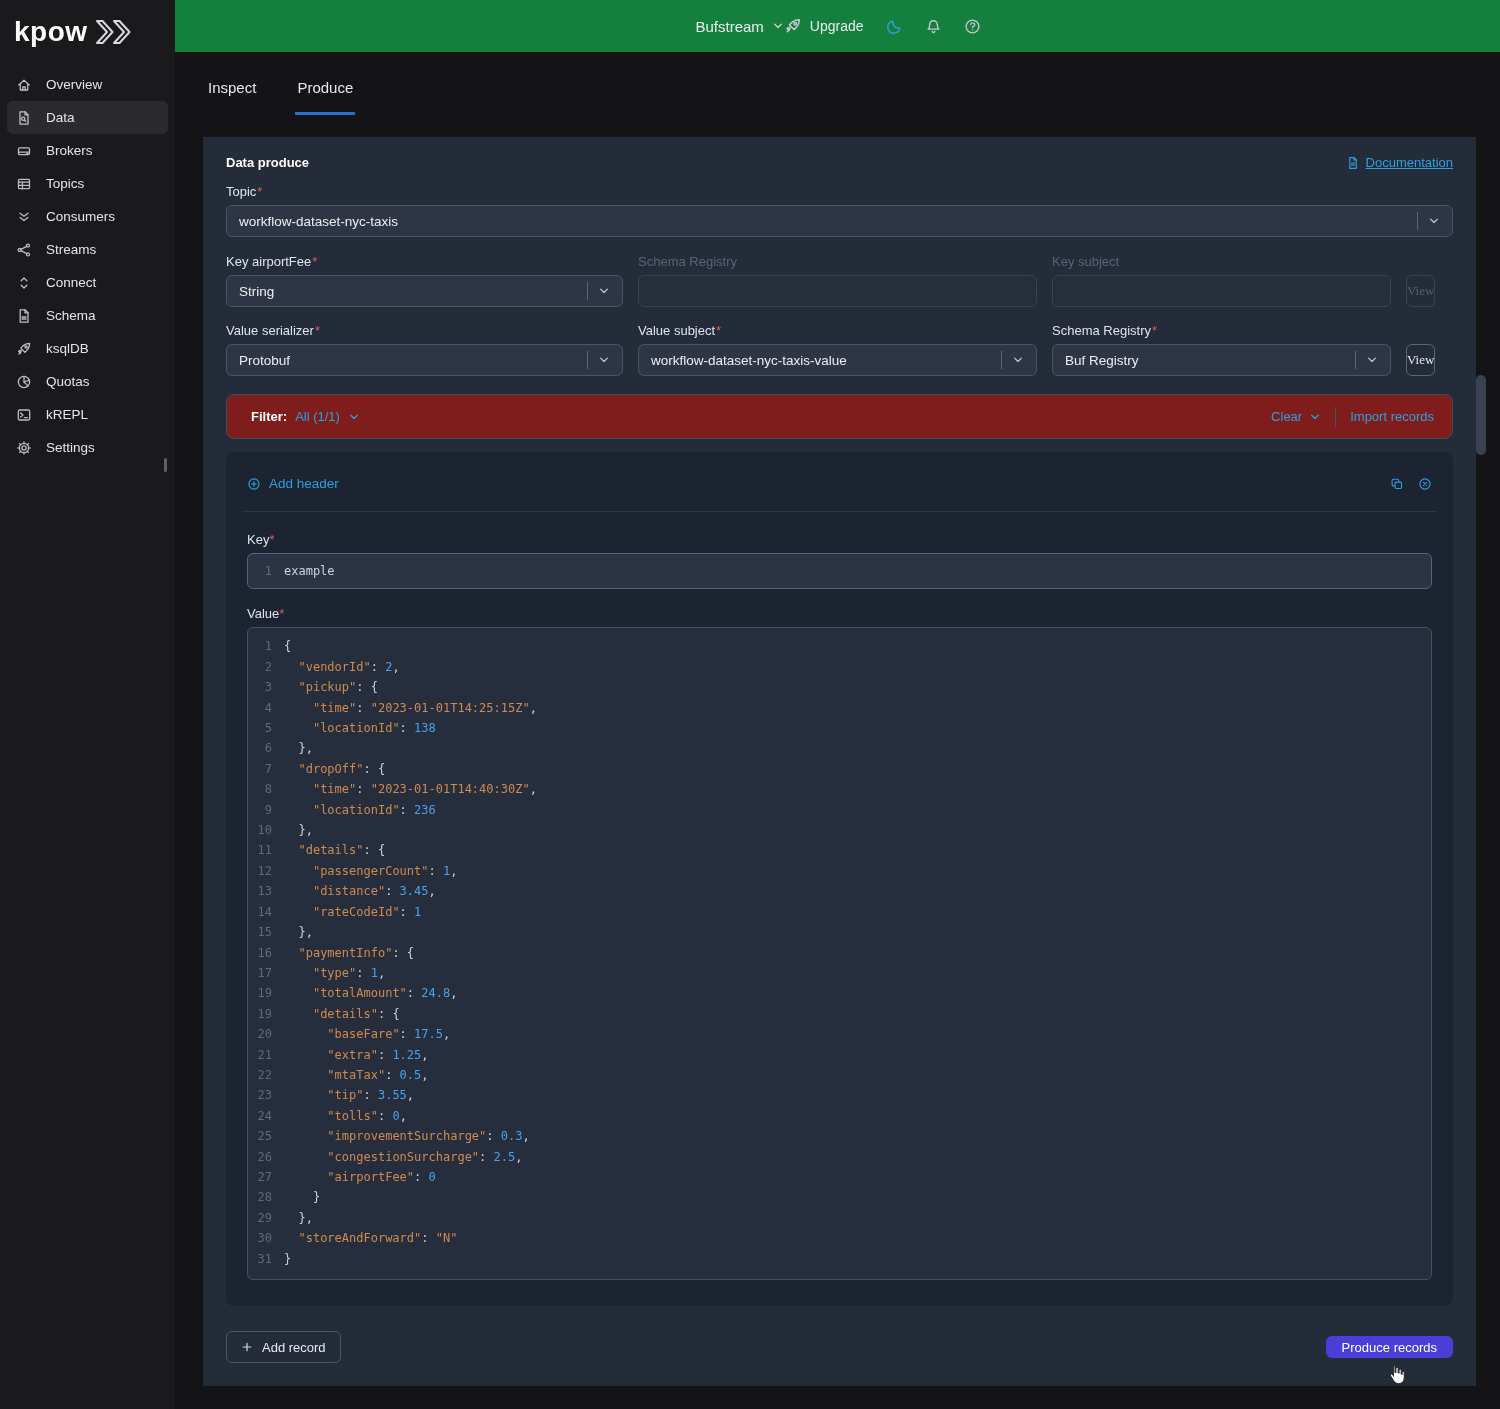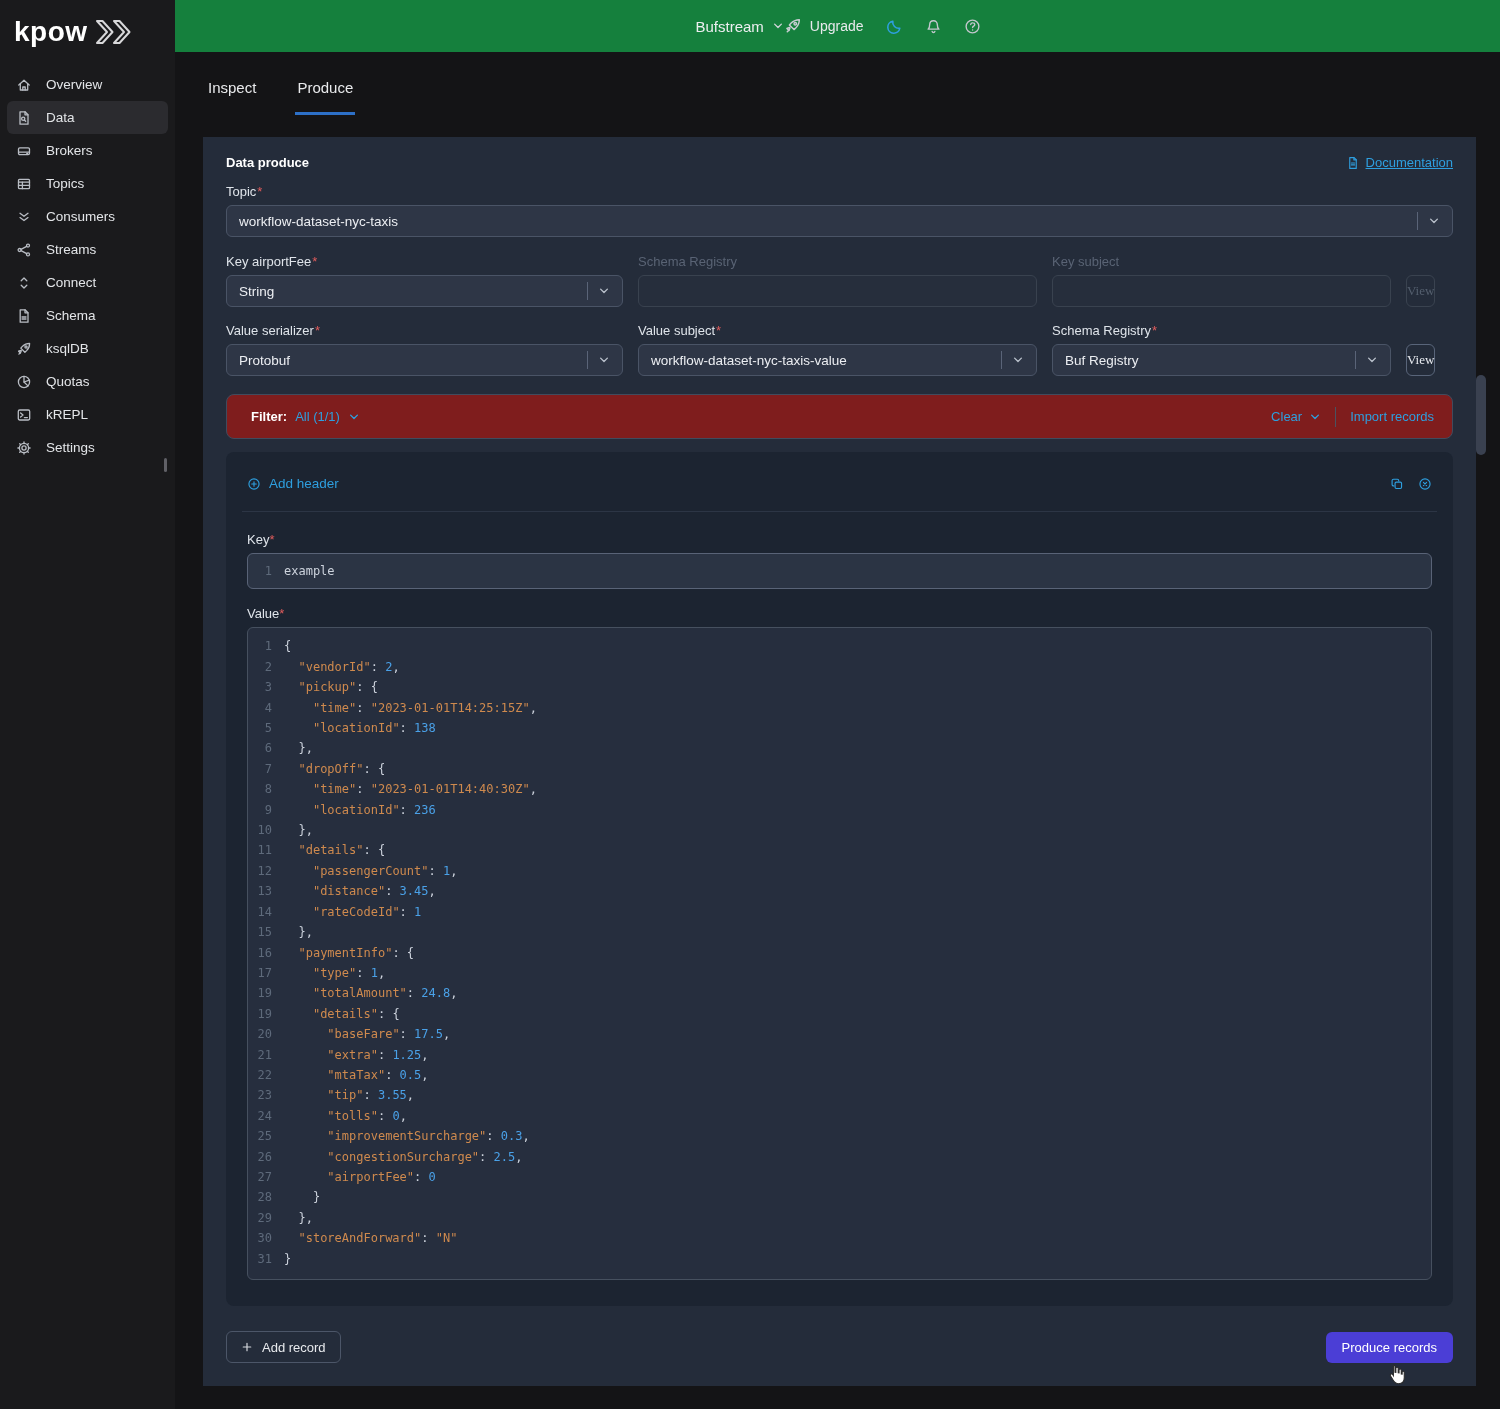--- a/index.html
+++ b/index.html
@@ -87,21 +87,21 @@
   .editor.val-ed { padding:8px 0 10px 0; }
   .code-line { display:flex; line-height:20.4px; white-space:pre; }
   .ln { width:36px; text-align:right; padding-right:12px; color:#5e6a7b; flex:0 0 36px; user-select:none; }
   .tok-str { color:#cf8a4e; }
   .tok-num { color:#4aa1e8; }
 
   
   .panel-footer { display:flex; justify-content:space-between; align-items:center; margin-top:25px; }
   .add-record-btn { display:flex; align-items:center; gap:9px; height:32px; padding:0 14px; border:1px solid #4c5668; border-radius:6px; background:transparent; color:#e8eaed; font-size:13px; cursor:pointer; font-family:inherit; }
   .add-record-btn .icon12 { color:#d4d7dc; }
-  .produce-btn { height:31px; padding:0 16px; border:none; border-radius:6px; background:#4b3ed6; color:#fff; font-size:13px; cursor:pointer; font-family:inherit; }
+  .produce-btn { height:22px; padding:0 16px; border:none; border-radius:6px; background:#4b3ed6; color:#fff; font-size:13px; cursor:pointer; font-family:inherit; }
 
   .scroll-thumb { position:absolute; right:14px; top:323px; width:10px; height:80px; border-radius:5px; background:#3a4150; }
   .cursor { position:absolute; left:1385px; top:1363px; width:23px; height:26px; pointer-events:none; z-index:10; }
 </style>
 </head>
 <body>
 
 <div class="app">
 
   <aside class="sidebar">

